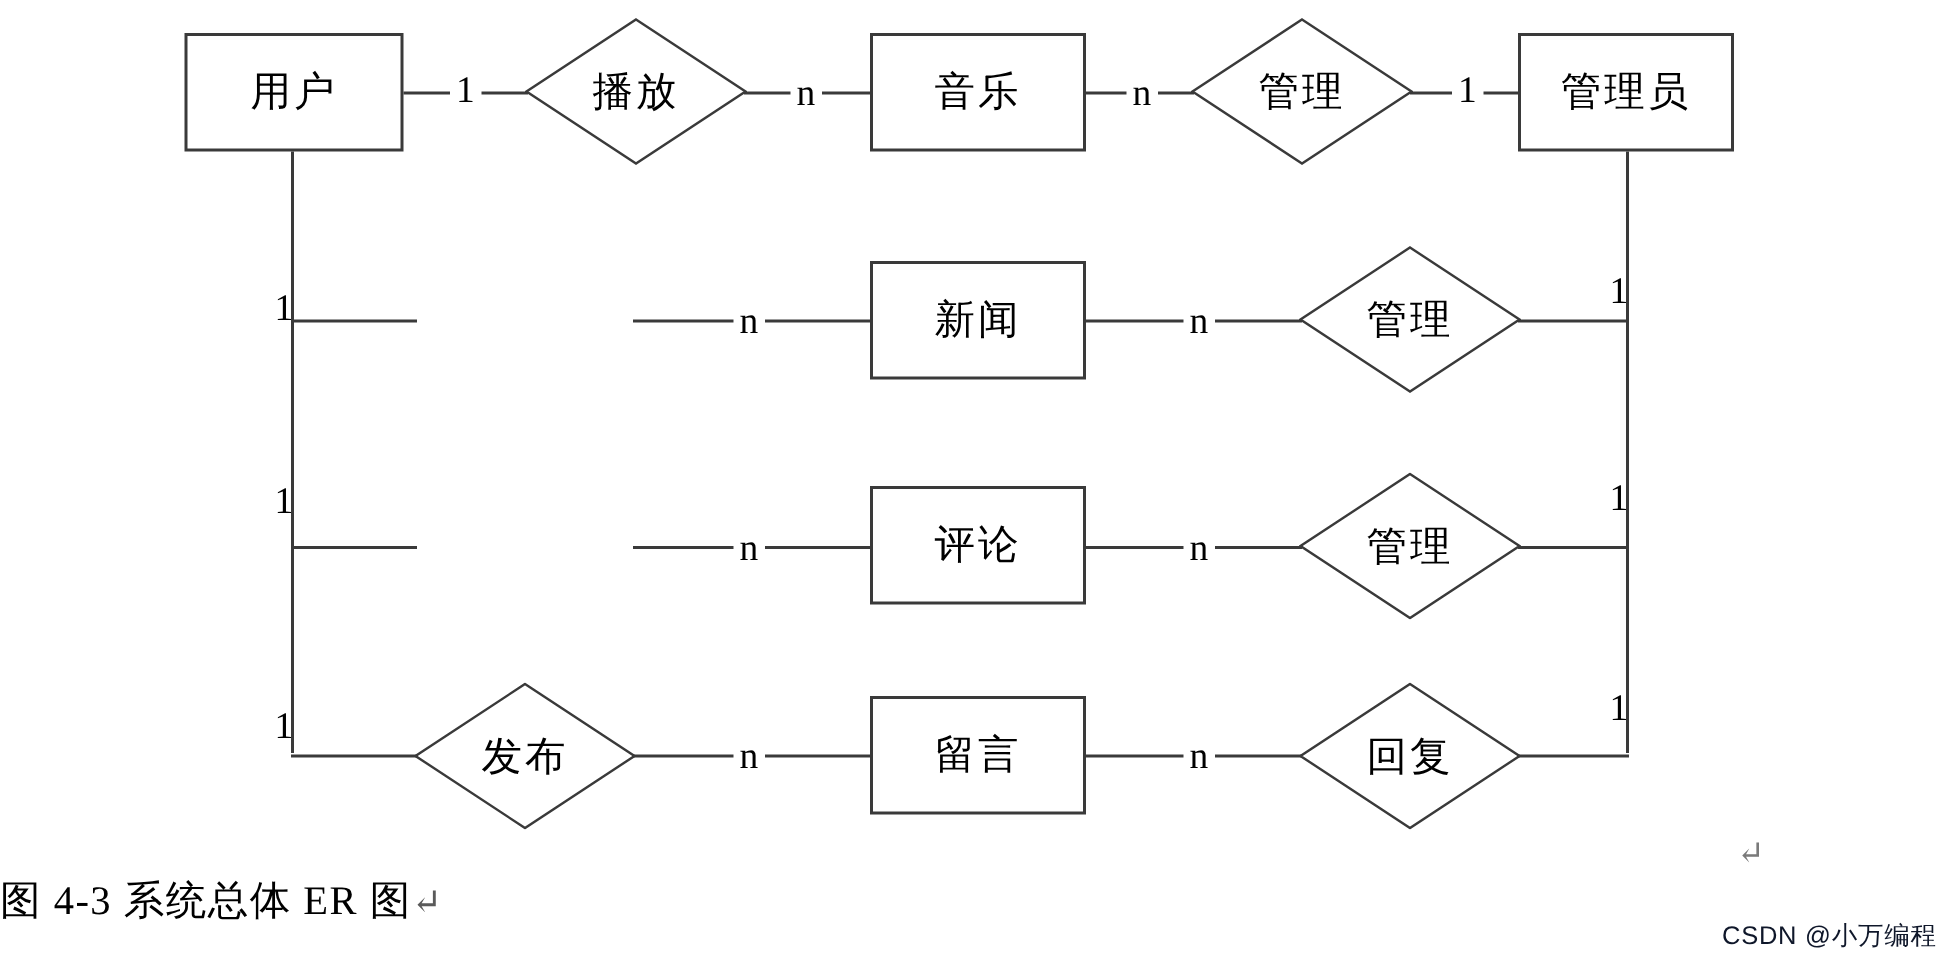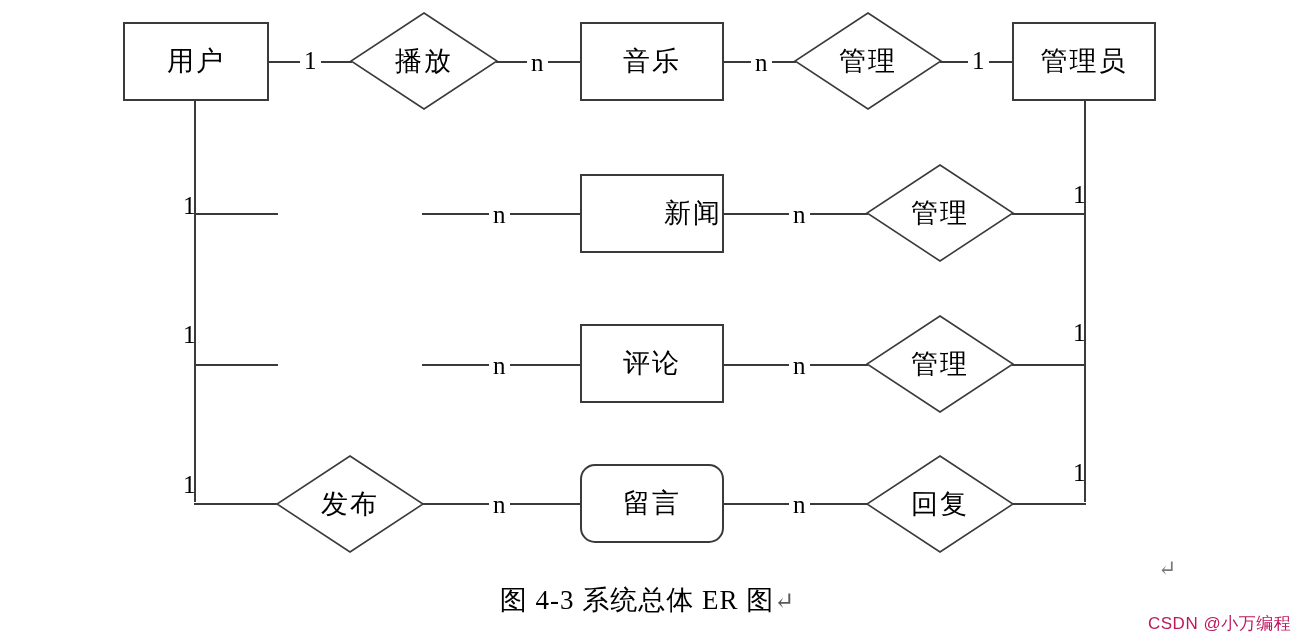--- a/index.html
+++ b/index.html
@@ -85,21 +85,21 @@
     font-family: "Liberation Serif", "DejaVu Serif", serif;
   }
   .card.nobg { background: transparent; padding: 0; }
 
   
   #caption {
     position: absolute;
     left: 0;
     top: 586px;
     width: 1295px;
-    text-align: center;
+    text-align: left;
     font-size: 27px;
     line-height: 1.1;
     color: #000000;
     letter-spacing: 1px;
   }
   #caption .pilcrow {
     color: #5a5a5a;
     font-size: 24px;
   }
   #return-mark {
@@ -107,21 +107,21 @@
     left: 1158px;
     top: 556px;
     font-size: 22px;
     color: #7a7a7a;
   }
   #watermark {
     position: absolute;
     left: 1148px;
     top: 612px;
     font-size: 17px;
-    color: #be185d;
+    color: #0f172a;
     font-family: "Liberation Sans", "DejaVu Sans", sans-serif;
     letter-spacing: 0.5px;
     white-space: nowrap;
   }
 </style>
 </head>
 <body>
 
 <div id="page">
 
@@ -154,29 +154,29 @@
   </div>
 
   <div class="entity" style="left:1012px; top:22px; width:144px; height:79px;">
     <span>管理员</span>
   </div>
 
   <div class="entity" style="left:580px; top:22px; width:144px; height:79px;">
     <span>音乐</span>
   </div>
 
-  <div class="entity" style="left:580px; top:174px; width:144px; height:79px;justify-content:flex-end;">
+  <div class="entity" style="left:580px; top:174px; width:144px; height:79px;">
     <span>新闻</span>
   </div>
 
   <div class="entity" style="left:580px; top:324px; width:144px; height:79px;">
     <span>评论</span>
   </div>
 
-  <div class="entity" style="left:580px; top:464px; width:144px; height:79px;border-radius:15px;">
+  <div class="entity" style="left:580px; top:464px; width:144px; height:79px;">
     <span>留言</span>
   </div>
 
   <div class="diamond" style="left:350px; top:12px; width:148px; height:98px;">
     <svg width="148" height="98" viewBox="0 0 148 98">
       <polygon points="74,1 147,49 74,97 1,49" fill="#ffffff" stroke="#3a3a3a" stroke-width="1.6"></polygon>
     </svg>
     <span class="dlabel">播放</span>
   </div>
 

